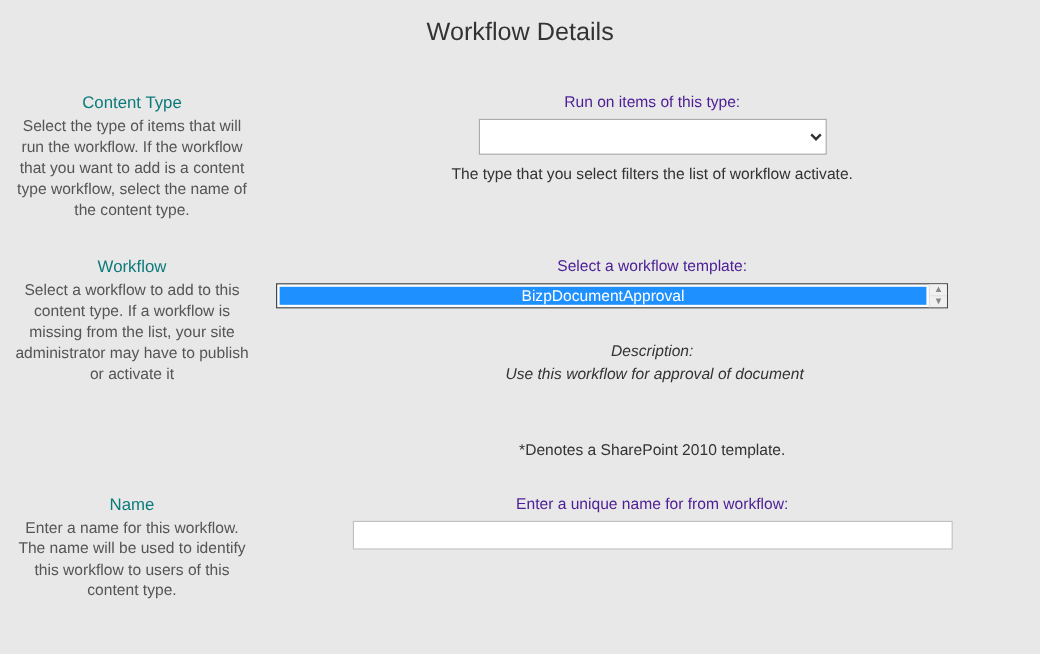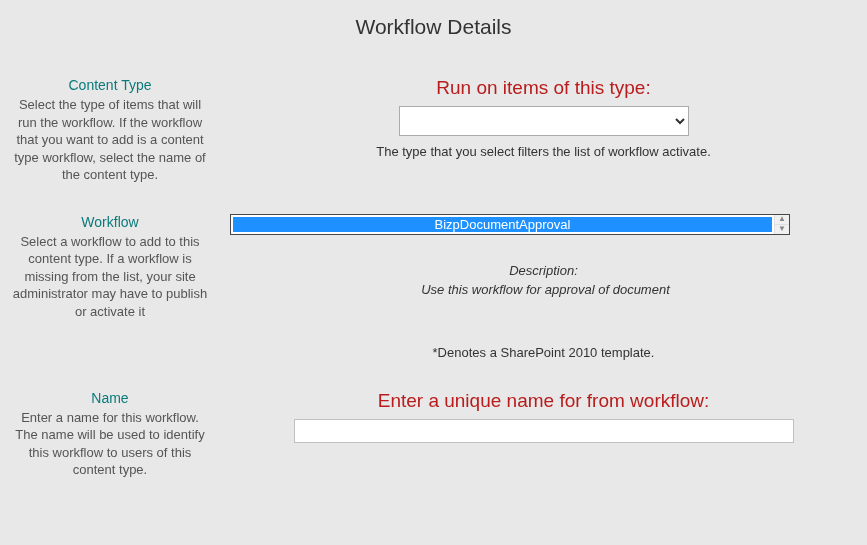--- a/index.html
+++ b/index.html
@@ -44,22 +44,22 @@
       font-size: 14px;
       font-weight: 400;
       margin-bottom: 3px;
     }
     .section-desc {
       color: #555;
       font-size: 13px;
       line-height: 1.35;
     }
     .field-label {
-      color: #b91c1c;
-      font-size: 19px;
+      color: #4c1d95;
+      font-size: 13px;
       margin-bottom: 7px;
     }
     .field-help {
       color: #333;
       font-size: 13px;
       margin-top: 7px;
     }
     select {
       width: 290px;
       height: 28px;
@@ -157,20 +157,21 @@
       <div class="field-help">The type that you select filters the list of workflow activate.</div>
     </div>
   </div>
 
   <div class="section">
     <div class="left-col">
       <div class="section-heading">Workflow</div>
       <div class="section-desc">Select a workflow to add to this content type. If a workflow is missing from the list, your site administrator may have to publish or activate it</div>
     </div>
     <div class="right-col">
+      <div class="field-label">Select a workflow template:</div>
       <div class="template-list-wrap">
         <div class="template-list">
           <div class="template-list-item">BizpDocumentApproval</div>
         </div>
         <div class="spinner">
           <div class="spinner-btn">
             <span>▲</span>
           </div>
           <div class="spinner-btn">
             <span>▼</span>

